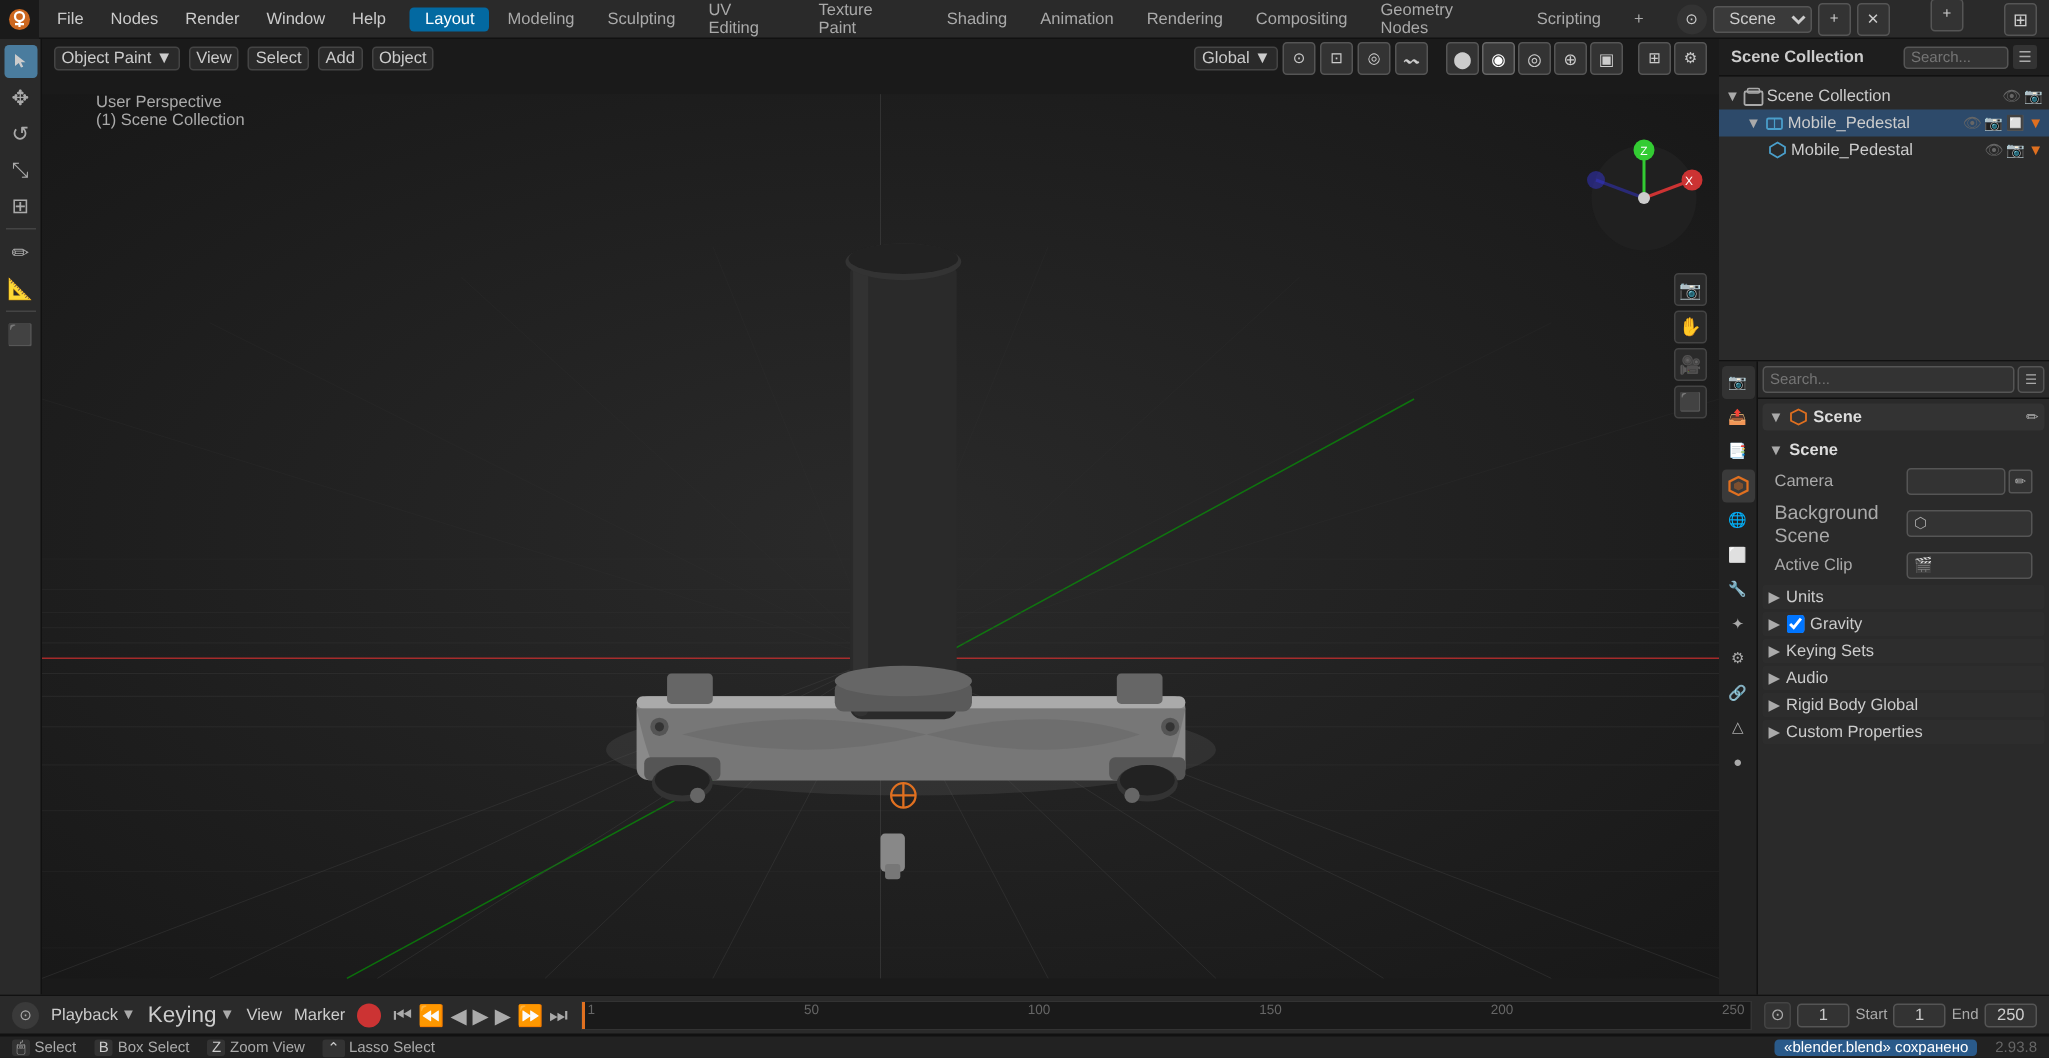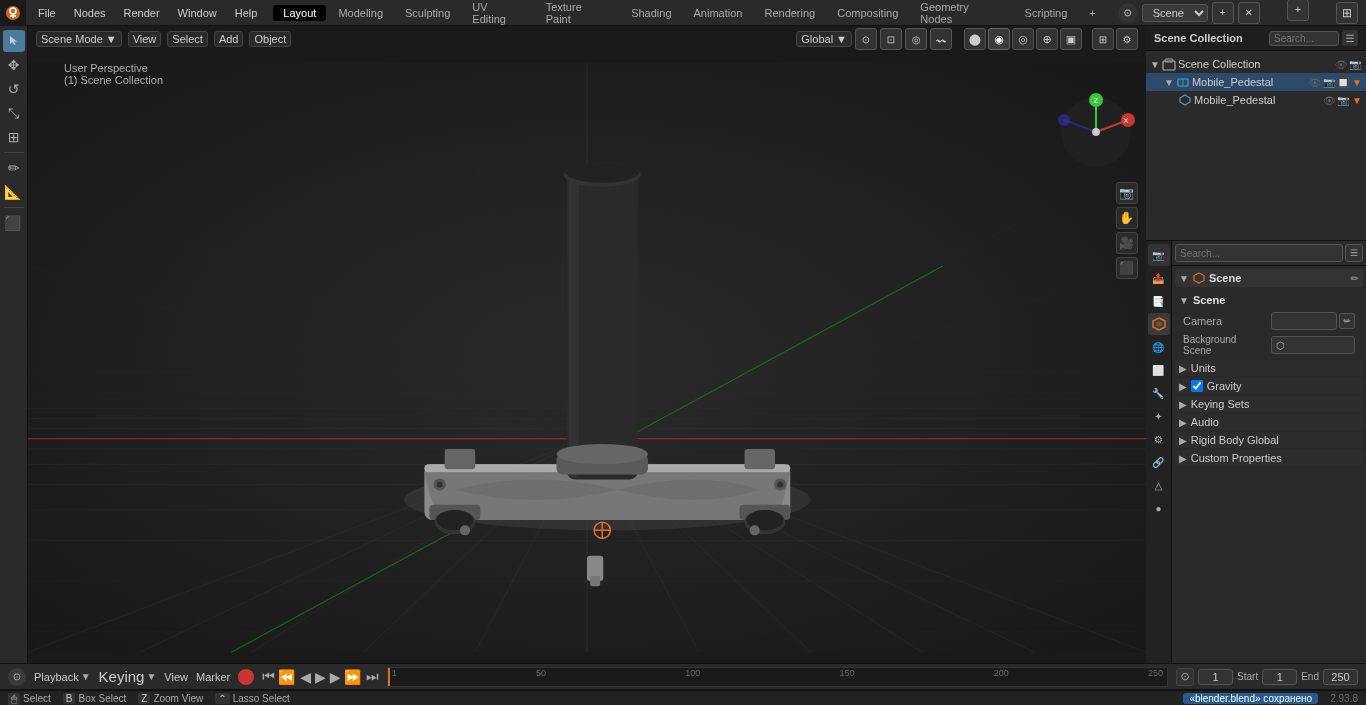--- a/index.html
+++ b/index.html
@@ -7,21 +7,21 @@
 
     
     .top-menu-bar {
       display: flex; align-items: center; background: #2a2a2a; height: 26px; border-bottom: 1px solid #111;
     }
     .top-menu-bar .logo { width: 26px; height: 26px; display: flex; align-items: center; justify-content: center; background: #1a1a1a; }
     .top-menu-bar .menu-items { display: flex; align-items: flex-start; gap: 2px; padding: 0 4px; }
     .top-menu-bar .menu-item { padding: 2px 8px; cursor: pointer; color: #ccc; border-radius: 3px; }
     .workspace-tabs { display: flex; align-items: center; flex: 1; padding: 0 4px; gap: 2px; }
     .workspace-tab { padding: 2px 10px; cursor: pointer; color: #aaa; border-radius: 3px; }
-    .workspace-tab.active { background: #000000; color: #fff; }
+    .workspace-tab.active { background: #0369a1; color: #fff; }
     .top-right-controls { display: flex; align-items: center; gap: 4px; padding: 0 8px; }
     .scene-selector { background: #3a3a3a; border: 1px solid #555; color: #ccc; padding: 1px 6px; border-radius: 3px; font-size: 11px; }
 
     
     .main-layout { display: flex; height: 637px; }
 
     
     .left-toolbar {
       width: 28px; background: #2a2a2a; border-right: 1px solid #111; display: flex; flex-direction: column; align-items: center; padding: 4px 0; gap: 2px;
     }
@@ -119,21 +119,21 @@
     <div class="tool-btn">✏</div>
     <div class="tool-btn">📐</div>
     <div class="tool-separator"></div>
     <div class="tool-btn">⬛</div>
   </div>
 
   <div class="viewport">
 
     <div class="viewport-header">
       <div class="viewport-dropdown">
-        <span>Scene Mode</span> 
+        <span>Object Paint</span> 
           <span>▼</span>
       </div>
       <div class="viewport-dropdown">View</div>
       <div class="viewport-dropdown">Select</div>
       <div class="viewport-dropdown">Add</div>
       <div class="viewport-dropdown">Object</div>
       <div style="flex:1;"></div>
       <div style="display:flex;align-items:center;gap:3px;">
         <div class="viewport-dropdown">
           <span>Global</span> 
@@ -399,28 +399,36 @@
 
             <div style="display:flex;align-items:center;padding:2px 8px;gap:4px;">
               <span style="color:#aaa;flex:1;font-size:11px;">Camera</span>
               <div style="flex:1;display:flex;align-items:center;gap:2px;">
                 <div style="background:#333;border:1px solid #555;color:#ccc;padding:1px 4px;border-radius:3px;font-size:10px;flex:1;height:18px;display:flex;align-items:center;"></div>
                 <div style="width:16px;height:16px;background:#333;border:1px solid #555;border-radius:2px;display:flex;align-items:center;justify-content:center;cursor:pointer;font-size:9px;color:#aaa;">✏</div>
               </div>
             </div>
 
             <div style="display:flex;align-items:center;padding:2px 8px;gap:4px;">
-              <span style="color:#aaa;flex:1;font-size:10px;">Background Scene</span>
+              <span style="color:#aaa;flex:1;font-size:13px;">Background Scene</span>
               <div style="flex:1;display:flex;align-items:center;gap:2px;">
                 <div style="background:#333;border:1px solid #555;color:#ccc;padding:1px 4px;border-radius:3px;font-size:10px;flex:1;height:18px;display:flex;align-items:center;">
                   <span style="color:#aaa;font-size:10px;">⬡</span>
                 </div>
               </div>
             </div>
 
+            <div style="display:flex;align-items:center;padding:2px 8px;gap:4px;">
+              <span style="color:#aaa;flex:1;font-size:11px;">Active Clip</span>
+              <div style="flex:1;display:flex;align-items:center;gap:2px;">
+                <div style="background:#333;border:1px solid #555;color:#ccc;padding:1px 4px;border-radius:3px;font-size:10px;flex:1;height:18px;display:flex;align-items:center;">
+                  <span style="color:#aaa;font-size:10px;">🎬</span>
+                </div>
+              </div>
+            </div>
           </div>
 
           <div style="margin-bottom:2px;">
             <div style="display:flex;align-items:center;gap:4px;padding:2px 4px;background:#2d2d2d;cursor:pointer;border-radius:2px;">
               <span style="color:#aaa;font-size:10px;">▶</span>
               <span style="color:#ccc;font-size:11px;">Units</span>
             </div>
           </div>
 
           <div style="margin-bottom:2px;">

